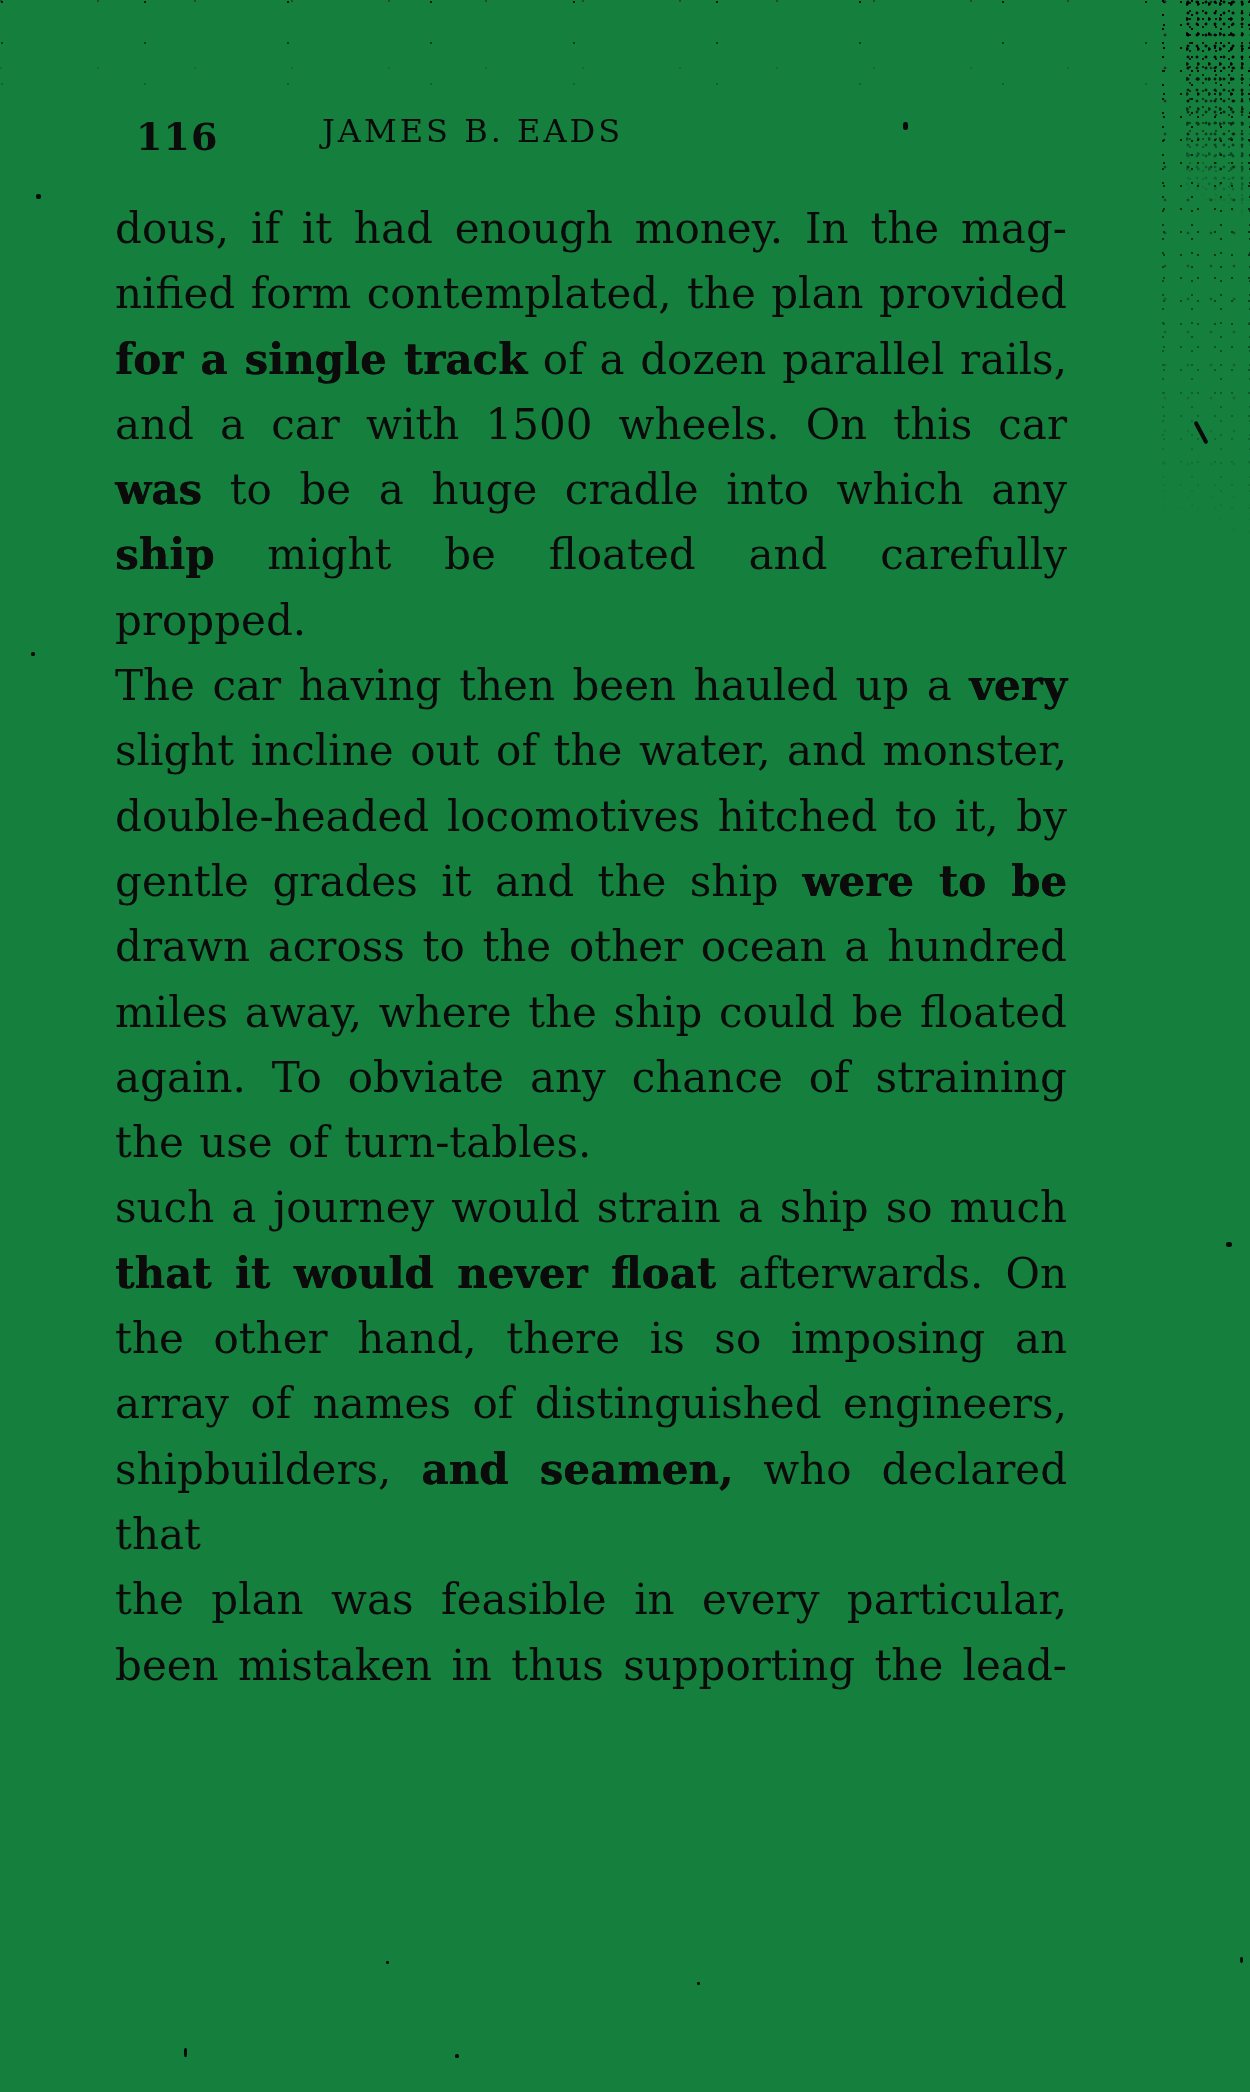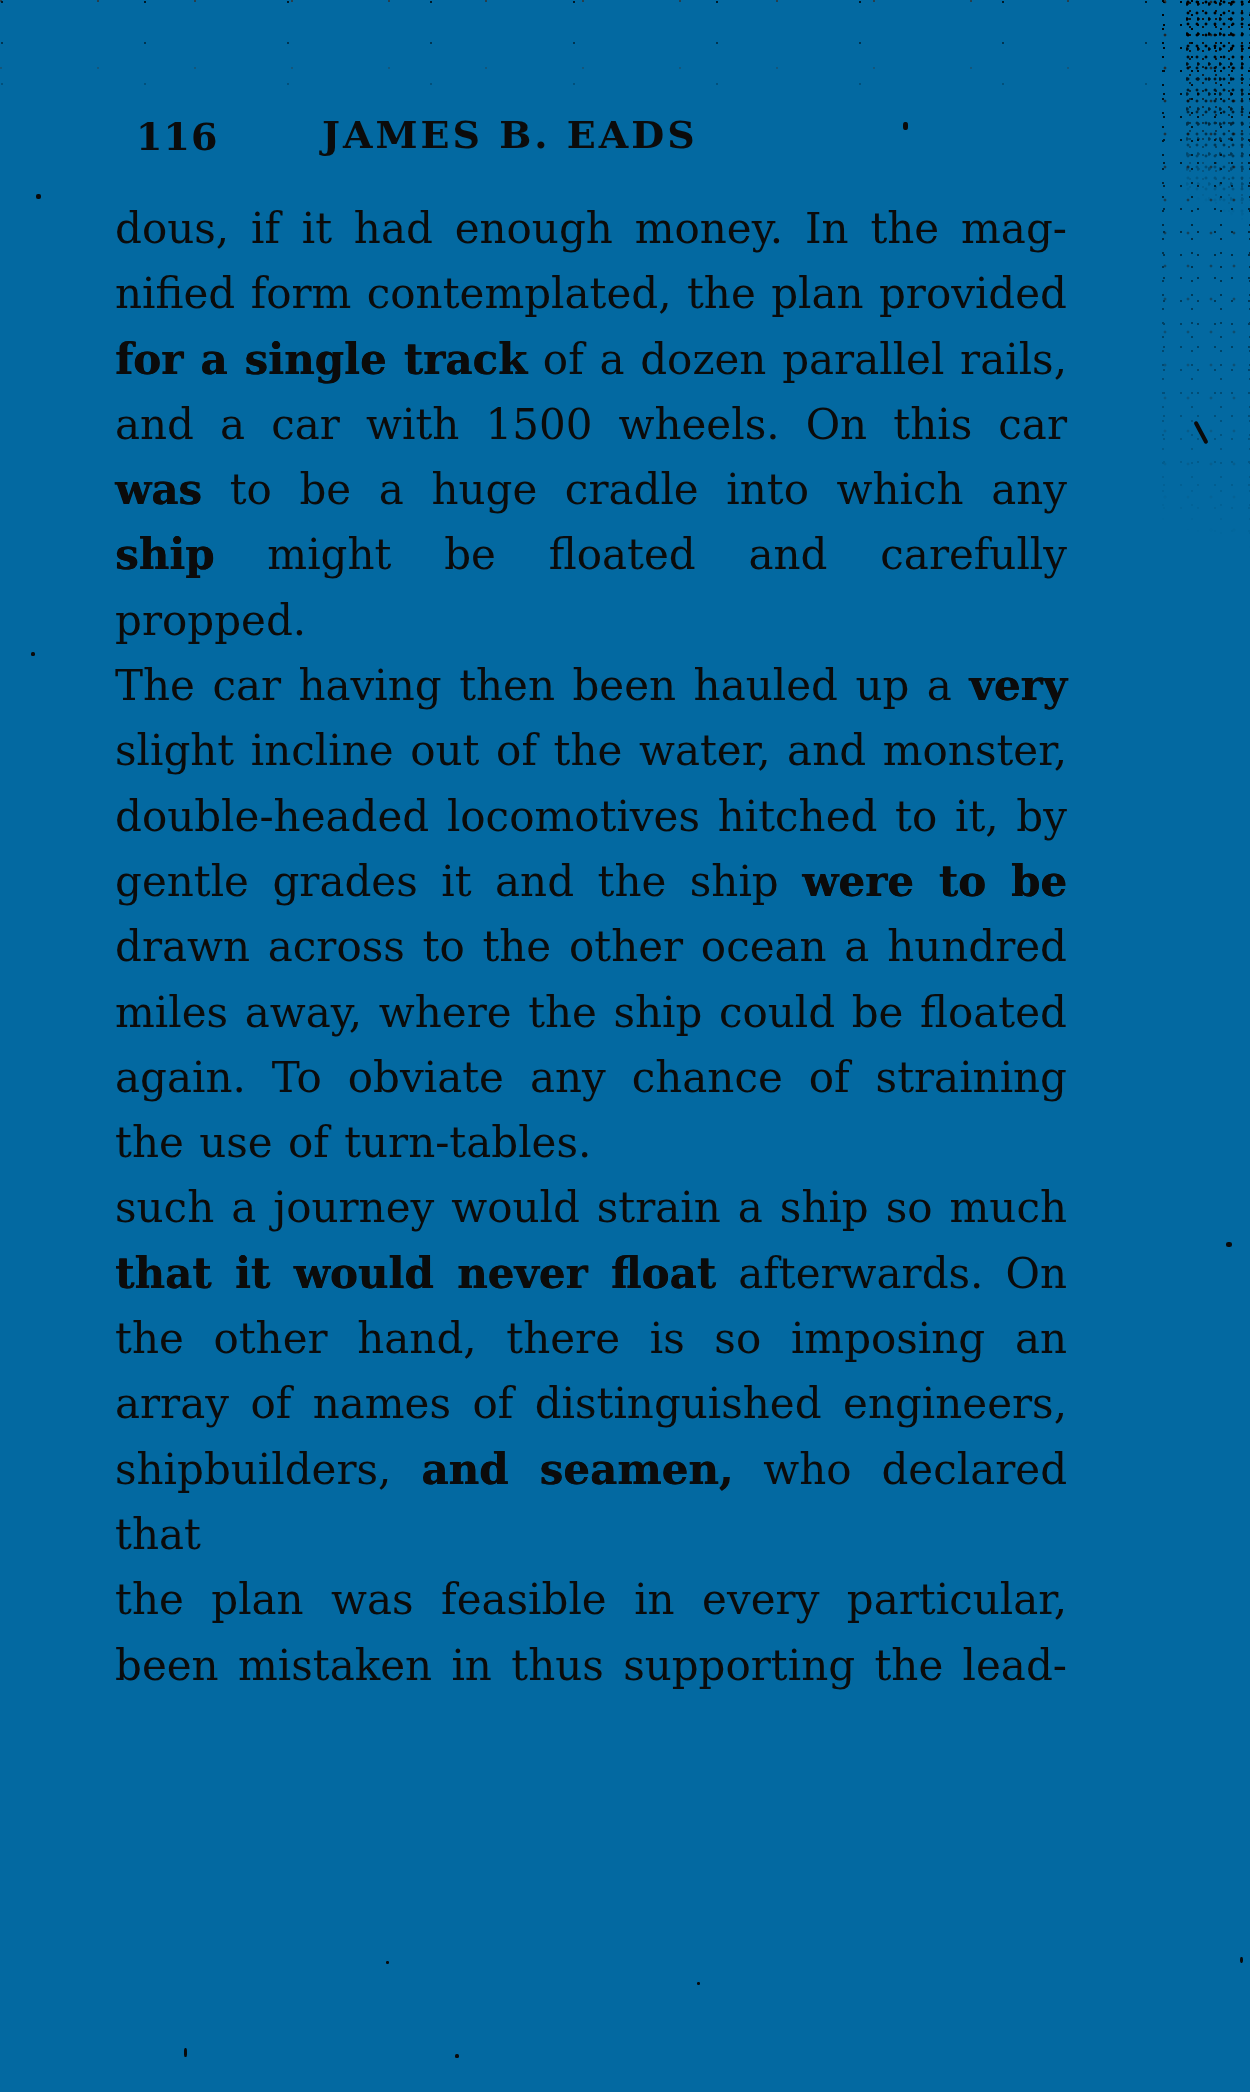--- a/index.html
+++ b/index.html
@@ -1,30 +1,30 @@
 <!DOCTYPE html>
 <html><head>
 <meta charset="utf-8">
 <style>
   html,body{margin:0;padding:0;}
   body{
     width:1250px;height:2092px;position:relative;overflow:hidden;
     background:#ffffff;
     font-family:"DejaVu Serif","Liberation Serif",serif;
   }
-  .page{position:absolute;inset:0;background:#0369a1;color:#0b0b0b;}
+  .page{position:absolute;inset:0;background:#15803d;color:#0b0b0b;}
 
   
   .pagenum{
     position:absolute;left:136px;top:114px;
     font-size:38px;font-weight:700;letter-spacing:1px;
   }
   .runtitle{
     position:absolute;left:322px;top:112px;
-    font-size:38px;font-weight:700;letter-spacing:3px;white-space:nowrap;
+    font-size:32px;font-weight:400;letter-spacing:3px;white-space:nowrap;
   }
 
   
   .body-text{
     position:absolute;left:115px;top:196px;width:952px;
     font-size:42px;line-height:65.3px;
     word-spacing:2px;
   }
   .line{
     text-align:justify;

